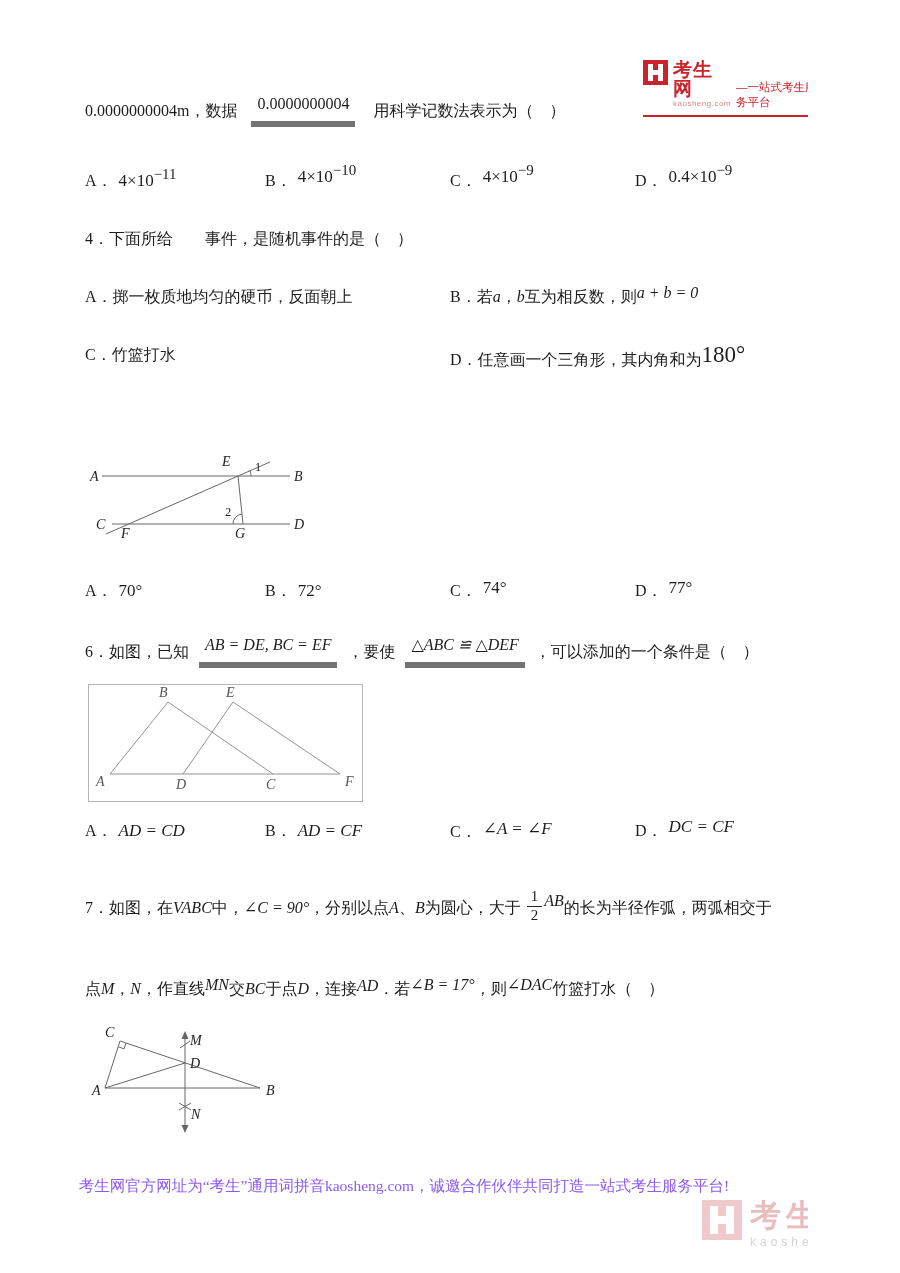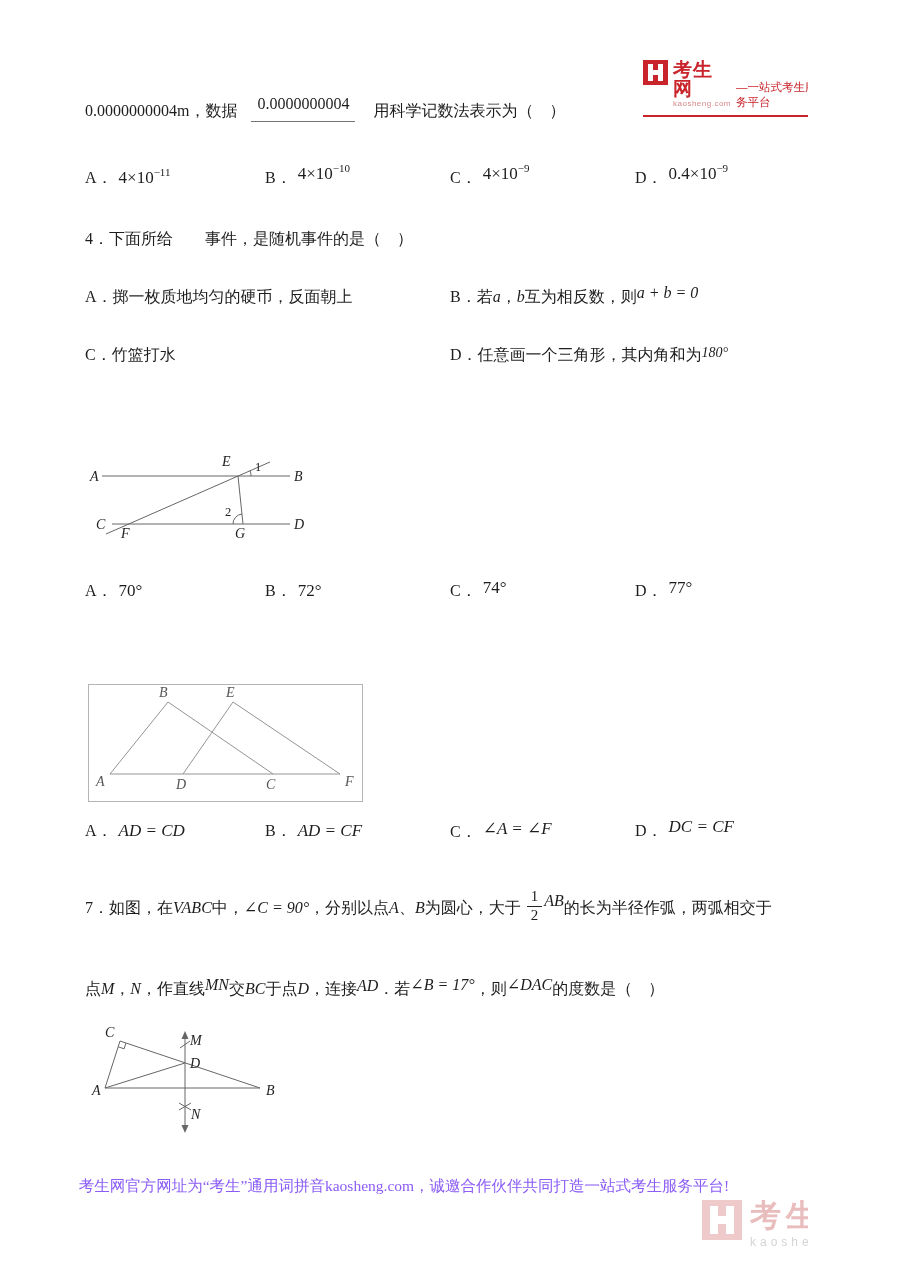--- a/index.html
+++ b/index.html
@@ -7,23 +7,23 @@
   .page {
     position:relative; width:808px; height:1273px; background:#fff;
     font-family:"Liberation Serif","DejaVu Serif",serif;
     color:#1d1d1d; font-size:16px; overflow:hidden;padding-left:45px;
   }
   .abs { position:absolute; white-space:nowrap; }
   .m { font-style:italic; }
   .raised { position:relative; top:-7px; }
   .r4 { position:relative; top:-4px; }
   .r3 { position:relative; top:-3px; }
-  .blank { display:inline-block; border-bottom:1px solid #737373; padding:0 6px 1px; }
-  .big { font-size:14px;font-style:italic; }
-  sup.exp { font-size:11px; font-style:normal;font-family:Liberation Serif, serif; }
+  .blank { display:inline-block; border-bottom:6px solid #737373; padding:0 6px 1px; }
+  .big { font-size:23px; }
+  sup.exp { font-size:15px; font-style:normal;font-family:Liberation Serif, serif; }
   .cell { position:absolute; top:0; white-space:nowrap; }
   .p1 { left:85px; } .p2 { left:265px; } .p3 { left:450px; } .p4 { left:635px; }
   .optmath { font-size:17px; margin-left:6px; }
 
   
   .fig line, .fig path, .fig rect { stroke:#666; fill:none; stroke-width:1; }
   .fig text { font-family:"Liberation Serif","DejaVu Serif",serif; font-style:italic; font-size:14px; fill:#222; }
   .fig text.num { font-style:normal; font-size:12.5px; }
   .fig .arrow { fill:#666; stroke:none; }
   .fig6 line { stroke:#949494; }
@@ -113,20 +113,27 @@
     <text x="137" y="67" class="num">2</text>
   </svg>
 
   <div class="abs" style="top:581px;left:0;width:100%">
     <span class="cell p1"><span>A．</span><span class="optmath">70°</span></span>
     <span class="cell p2"><span>B．</span><span class="optmath">72°</span></span>
     <span class="cell p3"><span>C．</span><span class="optmath r3">74°</span></span>
     <span class="cell p4"><span>D．</span><span class="optmath r3">77°</span></span>
   </div>
 
+  <div class="abs" style="top:642px;left:85px">
+    <span>6．如图，已知</span>
+    <span class="blank" style="margin:0 6px"><span class="m raised">AB = DE, BC = EF</span></span>
+    <span>，要使</span>
+    <span class="blank" style="margin:0 6px"><span class="m raised">△ABC ≌ △DEF</span></span>
+    <span>，可以添加的一个条件是（　）</span>
+  </div>
 
   <svg class="fig fig6 abs" style="top:684px;left:88px" width="275" height="118" viewBox="0 0 275 118">
     <rect x="0.5" y="0.5" width="274" height="117"></rect>
     <line x1="22" y1="90" x2="252" y2="90"></line>
     <line x1="22" y1="90" x2="80" y2="18"></line>
     <line x1="80" y1="18" x2="185" y2="90"></line>
     <line x1="95" y1="90" x2="145" y2="18"></line>
     <line x1="145" y1="18" x2="252" y2="90"></line>
     <text x="71" y="13">B</text>
     <text x="138" y="13">E</text>
@@ -141,21 +148,21 @@
     <span class="cell p2"><span>B．</span><span class="optmath m">AD = CF</span></span>
     <span class="cell p3"><span>C．</span><span class="optmath m r3">∠A = ∠F</span></span>
     <span class="cell p4"><span>D．</span><span class="optmath m r4">DC = CF</span></span>
   </div>
 
   <div class="abs" style="top:892px;left:85px">
     <span>7．如图，在</span><span class="m">VABC</span><span>中，</span><span class="m">∠C = 90°</span><span>，分别以点</span><span class="m">A</span><span>、</span><span class="m">B</span><span>为圆心，大于</span><span class="frac"><span class="fn">1</span><span class="fd">2</span></span><span class="m raised">AB</span><span>的长为半径作弧，两弧相交于</span>
   </div>
 
   <div class="abs" style="top:979px;left:85px">
-    <span>点</span><span class="m">M</span><span>，</span><span class="m">N</span><span>，作直线</span><span class="m r4">MN</span><span>交</span><span class="m">BC</span><span>于点</span><span class="m">D</span><span>，连接</span><span class="m r3">AD</span><span>．若</span><span class="m r4">∠B = 17°</span><span>，则</span><span class="m r4">∠DAC</span><span>的度数是（　）</span>
+    <span>点</span><span class="m">M</span><span>，</span><span class="m">N</span><span>，作直线</span><span class="m r4">MN</span><span>交</span><span class="m">BC</span><span>于点</span><span class="m">D</span><span>，连接</span><span class="m r3">AD</span><span>．若</span><span class="m r4">∠B = 17°</span><span>，则</span><span class="m r4">∠DAC</span><span>竹篮打水（　）</span>
   </div>
 
   <svg class="fig abs" style="top:1026px;left:90px" width="200" height="112" viewBox="0 0 200 112">
     <line x1="15" y1="62" x2="170" y2="62"></line>
     <line x1="15" y1="62" x2="30" y2="15"></line>
     <line x1="30" y1="15" x2="170" y2="62"></line>
     <line x1="15" y1="62" x2="95" y2="37"></line>
     <line x1="95" y1="12" x2="95" y2="100"></line>
     <polygon class="arrow" points="95,5 91.5,13 98.5,13"></polygon>
     <polygon class="arrow" points="95,107 91.5,99 98.5,99"></polygon>

